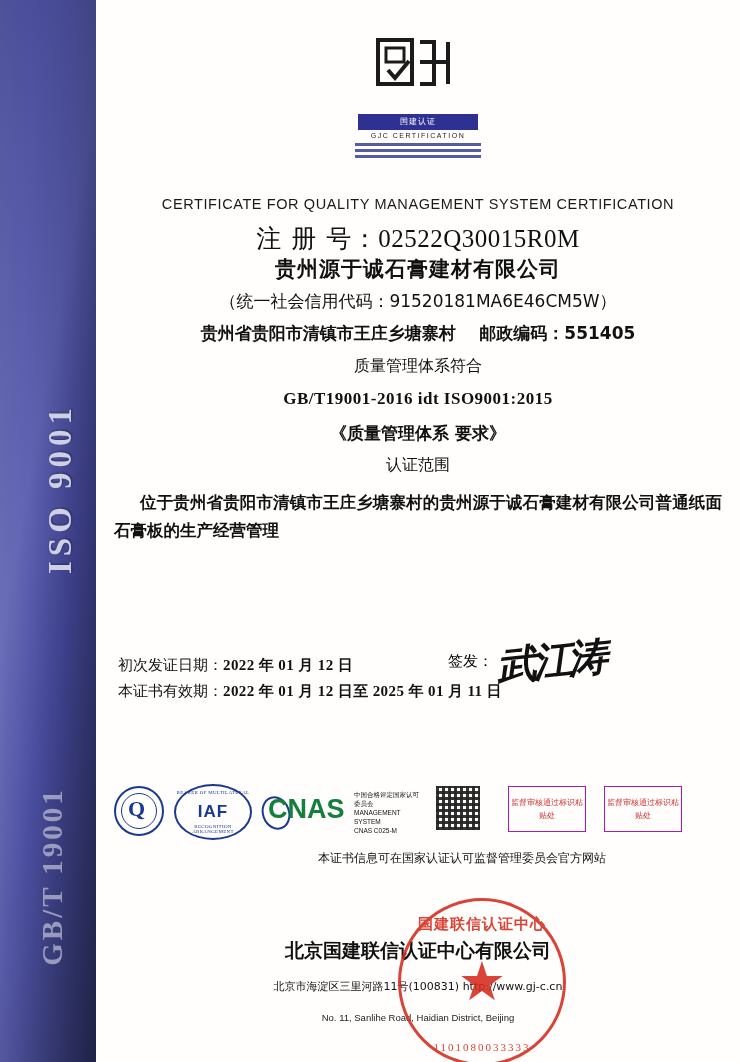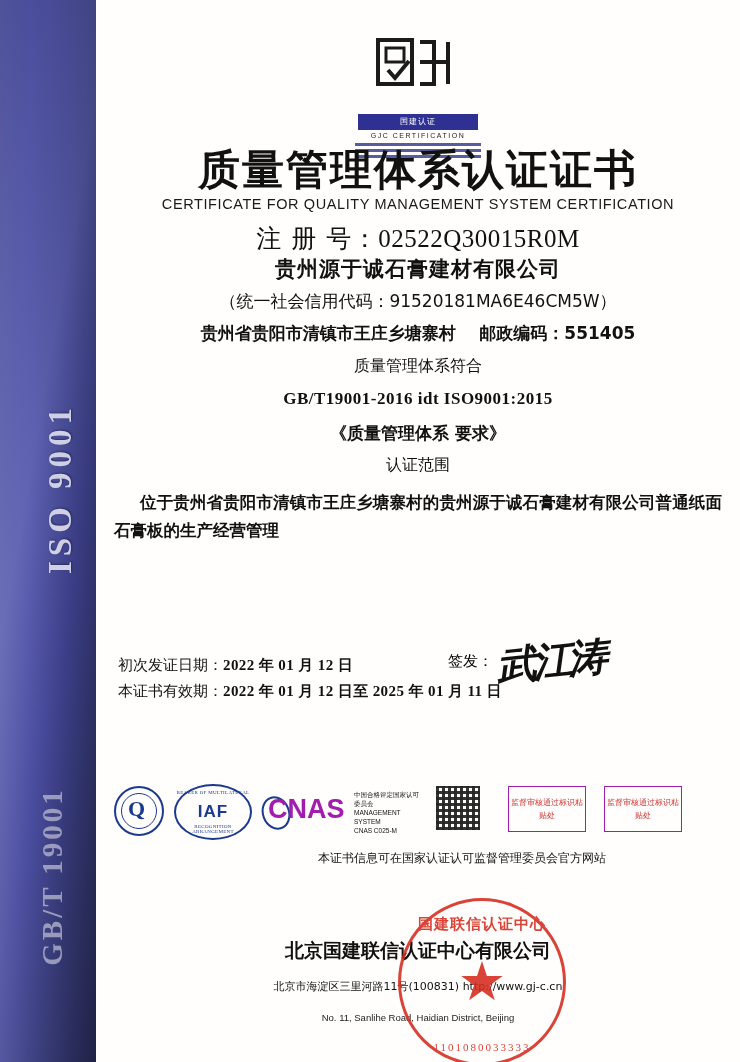--- a/index.html
+++ b/index.html
@@ -285,21 +285,21 @@
   .iaf-oval .big {
     font-size: 17px; font-weight: bold; color:#1b3a8f;
     font-family: "Liberation Sans", sans-serif;
     margin-top: 16px; letter-spacing: 1px;
   }
   .iaf-oval .t { position:absolute; top:4px; left:0; width:100%; font-size:5px; color:#1b3a8f; letter-spacing:.3px;}
   .iaf-oval .b { position:absolute; bottom:4px; left:0; width:100%; font-size:5px; color:#1b3a8f; letter-spacing:.3px;}
   .cnas-logo {
     font-size: 27px;
     font-weight: bold;
-    color: #a21caf;
+    color: #15803d;
     font-family: "Liberation Sans", sans-serif;
     letter-spacing: 0px;
     position: relative;
   }
   .cnas-ellipse {
     position: absolute;
     left: -6px; top: 2px;
     width: 24px; height: 30px;
     border: 2px solid #1b3a8f;
     border-radius: 50%;
@@ -439,21 +439,20 @@
       </div>
       <div class="logo-band">国建认证</div>
       <div class="logo-sub">GJC CERTIFICATION</div>
       <div class="logo-lines">
         <div></div>
           <div></div>
           <div></div>
       </div>
     </div>
 
-    <div class="title-cn">质量管理体系认证证书</div>
     <div class="title-en">CERTIFICATE FOR QUALITY MANAGEMENT SYSTEM CERTIFICATION</div>
 
     <div class="line reg">
       <span>注 册 号：</span><span class="num">02522Q30015R0M</span>
     </div>
 
     <div class="line company">贵州源于诚石膏建材有限公司</div>
     <div class="line credit">（统一社会信用代码：91520181MA6E46CM5W）</div>
     <div class="line addr">
       <span>贵州省贵阳市清镇市王庄乡塘寨村</span>&nbsp;&nbsp;&nbsp;&nbsp;<span>邮政编码：</span><span>551405</span>

